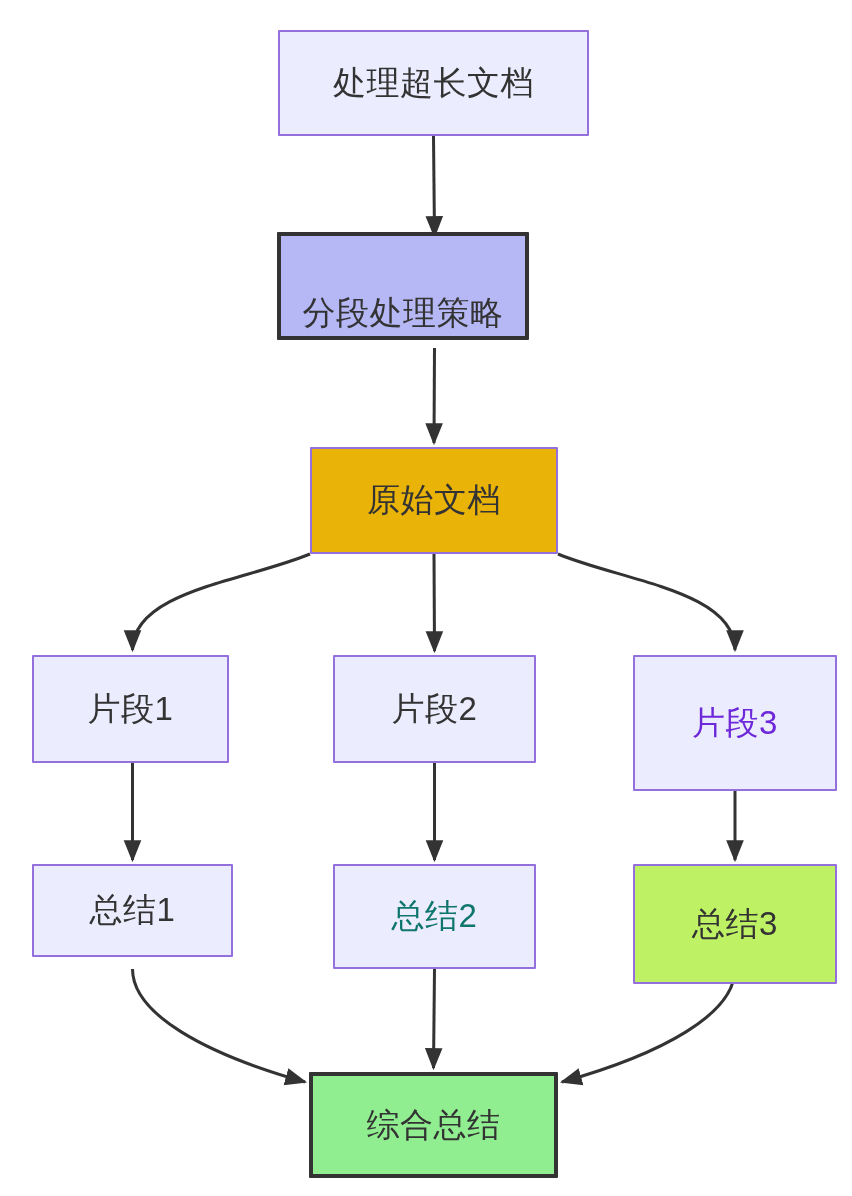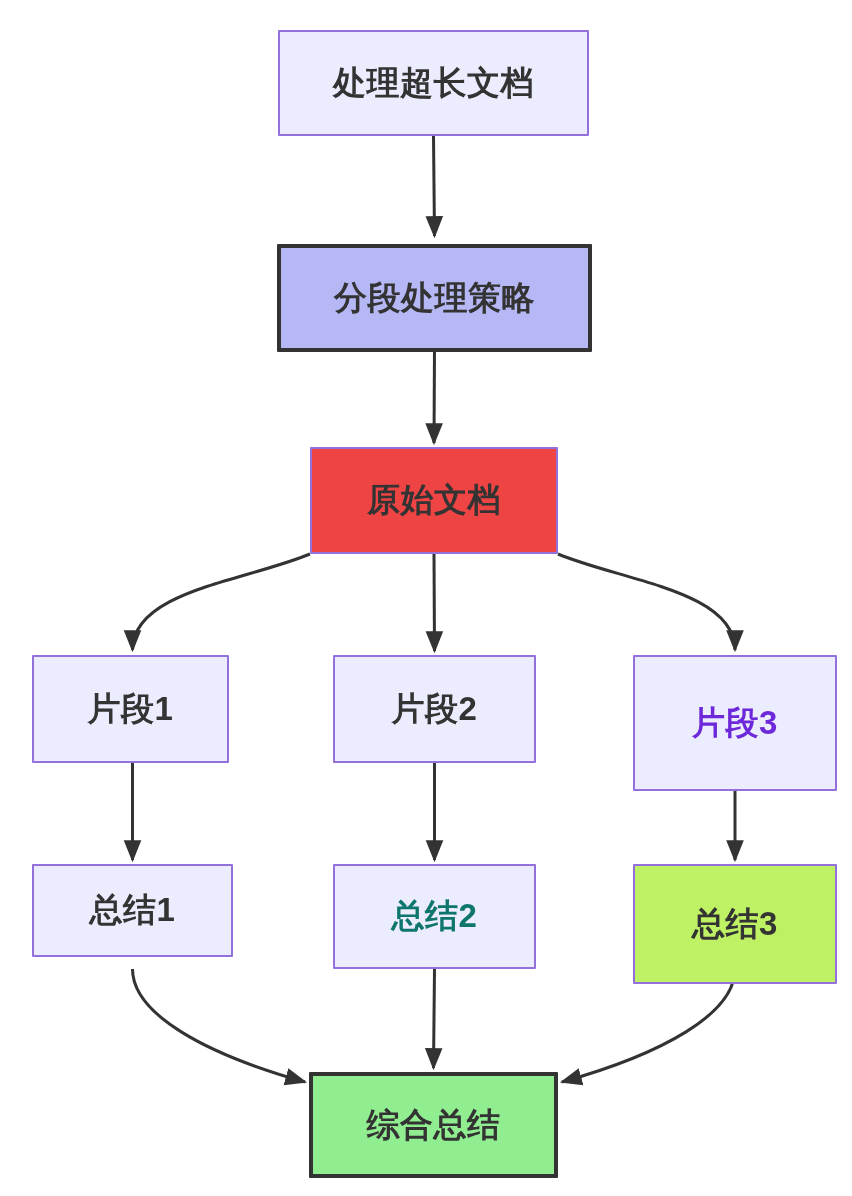--- a/index.html
+++ b/index.html
@@ -9,21 +9,20 @@
     width: 852px;
     height: 1196px;
     overflow: hidden;
     font-family: "Liberation Sans", "DejaVu Sans", sans-serif;
   }
   #canvas {
     position: relative;
     width: 852px;
     height: 1196px;
     background: #ffffff;
-    font-weight: bold;
   }
   #edge-layer {
     position: absolute;
     left: 0;
     top: 0;
     width: 852px;
     height: 1196px;
   }
   .node {
     position: absolute;
@@ -57,24 +56,24 @@
       <path d="M434.5,763 L434.5,860" fill="none" stroke="#333333" stroke-width="3" marker-end="url(#arrowhead)"></path>
       <path d="M735,763 L735,860" fill="none" stroke="#333333" stroke-width="3" marker-end="url(#arrowhead)"></path>
       <path d="M132.5,969 C132.5,1014 205,1054 305,1082" fill="none" stroke="#333333" stroke-width="3" marker-end="url(#arrowhead)"></path>
       <path d="M434.5,969 L433.5,1068" fill="none" stroke="#333333" stroke-width="3" marker-end="url(#arrowhead)"></path>
       <path d="M735,969 C735,1014 662,1054 562,1082" fill="none" stroke="#333333" stroke-width="3" marker-end="url(#arrowhead)"></path>
     </svg>
 
 <div class="node" style="left: 278px; top: 30px; width: 311px; height: 106px; background: rgb(236, 236, 255); border: 2px solid rgb(147, 112, 219); color: rgb(51, 51, 51);">
       <span>处理超长文档</span>
     </div>
-    <div class="node" style="left: 277px; top: 244px; width: 315px; height: 108px; background: rgb(181, 184, 245); border: 4px solid rgb(51, 51, 51); color: rgb(51, 51, 51);">
+    <div class="node" style="left: 277px; top: 232px; width: 252px; height: 108px; background: rgb(181, 184, 245); border: 4px solid rgb(51, 51, 51); color: rgb(51, 51, 51); align-items: flex-end;">
       <span>分段处理策略</span>
     </div>
-    <div class="node" style="left: 310px; top: 447px; width: 248px; height: 107px; background: #ef4444; border: 2px solid rgb(147, 112, 219); color: rgb(51, 51, 51);">
+    <div class="node" style="left: 310px; top: 447px; width: 248px; height: 107px; background: #eab308; border: 2px solid rgb(147, 112, 219); color: rgb(51, 51, 51);">
       <span>原始文档</span>
     </div>
     <div class="node" style="left: 32px; top: 655px; width: 197px; height: 108px; background: rgb(236, 236, 255); border: 2px solid rgb(147, 112, 219); color: rgb(51, 51, 51);">
       <span>片段1</span>
     </div>
     <div class="node" style="left: 333px; top: 655px; width: 203px; height: 108px; background: rgb(236, 236, 255); border: 2px solid rgb(147, 112, 219); color: rgb(51, 51, 51);">
       <span>片段2</span>
     </div>
     <div class="node" style="left: 633px; top: 655px; width: 204px; height: 136px; background: rgb(236, 236, 255); border: 2px solid rgb(147, 112, 219); color: #6d28d9;">
       <span>片段3</span>

